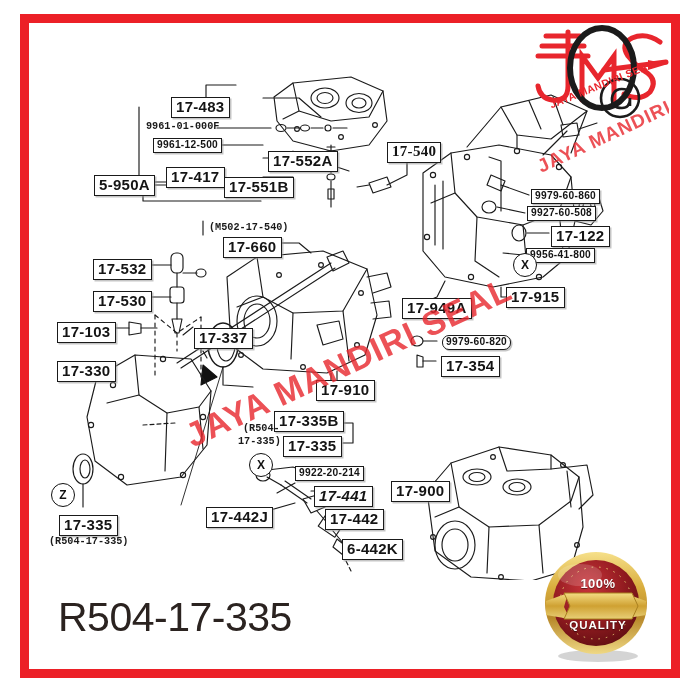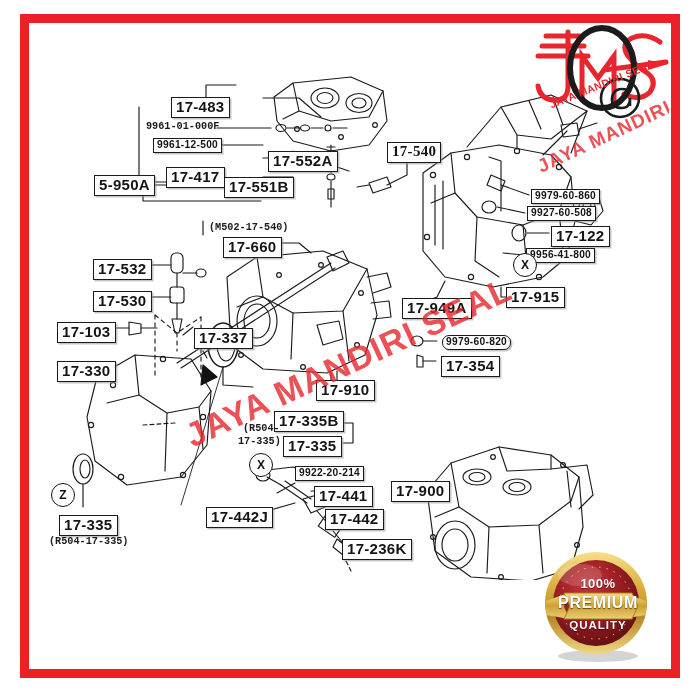--- a/index.html
+++ b/index.html
@@ -345,38 +345,39 @@
         <div class="lbl" style="left: 62px; top: 266px;">17-530</div>
         <div class="lbl" style="left: 26px; top: 297px;">17-103</div>
         <div class="lbl" style="left: 26px; top: 336px;">17-330</div>
         <div class="lbl" style="left: 163px; top: 303px;">17-337</div>
         <div class="lbl" style="left: 285px; top: 355px;">17-910</div>
         <div class="lbl" style="left: 243px; top: 386px;">17-335B</div>
         <div class="ref tiny" style="left: 212px; top: 398px;">(R504-</div>
         <div class="ref tiny" style="left: 207px; top: 411px;">17-335)</div>
         <div class="lbl" style="left: 252px; top: 411px;">17-335</div>
         <div class="lbl sm" style="left: 264px; top: 441px;">9922-20-214</div>
-        <div class="lbl" style="left: 283px; top: 461px;">17-441</div>
+        <div class="lbl" style="left: 283px; top: 461px; font-style: italic;">17-441</div>
         <div class="lbl" style="left: 360px; top: 456px;">17-900</div>
         <div class="lbl" style="left: 175px; top: 482px;">17-442J</div>
         <div class="lbl" style="left: 294px; top: 484px;">17-442</div>
-        <div class="lbl" style="left: 311px; top: 514px;">17-236K</div>
+        <div class="lbl" style="left: 311px; top: 514px;">6-442K</div>
         <div class="lbl" style="left: 28px; top: 490px;">17-335</div>
         <div class="ref tiny" style="left: 18px; top: 511px;">(R504-17-335)</div>
       </div>
     <div id="index-layer">
         <div class="circ" style="left: 482px; top: 228px;">X</div>
         <div class="circ" style="left: 218px; top: 428px;">X</div>
         <div class="circ" style="left: 20px; top: 458px;">Z</div>
       </div>
 
     <div class="wm wm1">JAYA MANDIRI SEAL</div>
     <div class="wm wm2">JAYA MANDIRI SEAL</div>
   </div>
 
+  <div class="title">R504-17-335</div>
 
   <div class="logo">
     <svg width="148" height="112" viewBox="0 0 148 112">
       <g fill="none" stroke="#e8262d" stroke-width="5" stroke-linecap="round">
         <path d="M18 24 L52 24"></path>
           <path d="M14 34 L56 34"></path>
         <path d="M10 44 L60 44"></path>
         <path d="M40 20 L40 74 Q40 90 24 88 Q12 86 10 74"></path>
         <path d="M54 88 L54 44 L70 66 L86 44 L86 88"></path>
         <path d="M132 30 Q118 20 104 26 Q92 32 100 44 Q108 54 118 60
@@ -419,17 +420,16 @@
       <circle cx="56" cy="54" r="51" fill="url(#gGold)"></circle>
       <circle cx="56" cy="54" r="43" fill="url(#gRed)"></circle>
       <circle cx="56" cy="54" r="36" fill="none" stroke="#e7c874" stroke-width="1" stroke-dasharray="1.5 6"></circle>
       <path d="M6 52 L28 44 L24 58 L30 70 L6 66 Z" fill="url(#gRib)"></path>
       <path d="M106 52 L84 44 L88 58 L82 70 L106 66 Z" fill="url(#gRib)"></path>
       <path d="M24 44 L92 44 L98 57 L92 70 L24 70 L30 57 Z" fill="url(#gRib)"></path>
       <path d="M24 44 L92 44 L98 57 L92 70 L24 70 L30 57 Z" fill="none" stroke="#a9801f" stroke-width="1"></path>
       <ellipse cx="40" cy="26" rx="22" ry="11" fill="#fff" opacity=".16"></ellipse>
     </svg>
     <div class="b-txt b-100">100%</div>
-    <div class="b-txt b-prem">PREMIUM</div>
     <div class="b-txt b-qual">QUALITY</div>
   </div>
 
 </div>
 
 </body></html>

